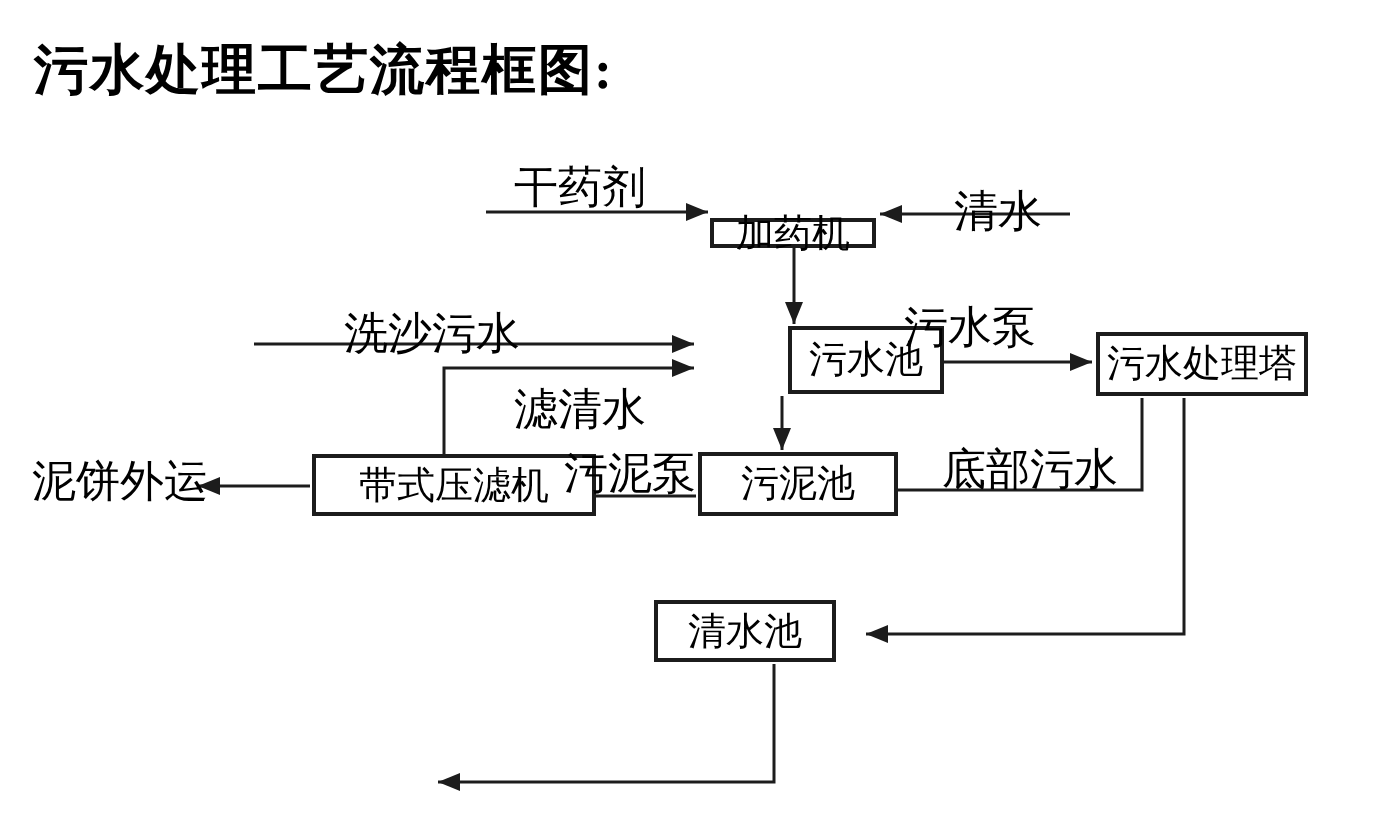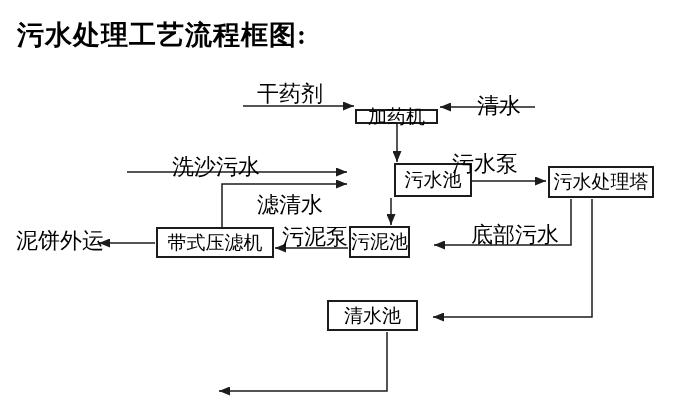--- a/index.html
+++ b/index.html
@@ -71,22 +71,22 @@
     <path d="M571 199 L571 245 L434 245" marker-end="url(#arr)"></path>
     <path d="M348 248 L275 248" marker-end="url(#arr)"></path>
     <path d="M155 243 L99 243" marker-end="url(#arr)"></path>
     <path d="M592 199 L592 317 L433 317" marker-end="url(#arr)"></path>
     <path d="M387 332 L387 391 L219 391" marker-end="url(#arr)"></path>
   </svg>
 
   <div class="node" style="left:355px; top:88px; width:83px; height:15px;margin-top:21px;">加药机</div>
   <div class="node" style="left:348px; top:163px; width:78px; height:34px;margin-left:46px;">污水池</div>
   <div class="node" style="left:548px; top:166px; width:106px; height:32px;">污水处理塔</div>
-  <div class="node" style="left:156px; top:227px; width:118px; height:31px;">带式压滤机</div>
-  <div class="node" style="left:349px; top:226px; width:61px; height:32px;">污泥池</div>
+  <div class="node" style="left:156px; top:227px; width:142px; height:31px;">带式压滤机</div>
+  <div class="node" style="left:349px; top:226px; width:100px; height:32px;">污泥池</div>
   <div class="node" style="left:327px; top:300px; width:91px; height:31px;">清水池</div>
 
   <span class="flow-label" style="left:257px; top:79px;">干药剂</span>
   <span class="flow-label" style="left:477px; top:91px;font-family:Liberation Mono, monospace;">清水</span>
   <span class="flow-label" style="left:172px; top:152px;text-align:right;">洗沙污水</span>
   <span class="flow-label" style="left:452px; top:149px;">污水泵</span>
   <span class="flow-label" style="left:257px; top:190px;">滤清水</span>
   <span class="flow-label" style="left:282px; top:222px;">污泥泵</span>
   <span class="flow-label" style="left:471px; top:220px;">底部污水</span>
   <span class="flow-label" style="left:16px; top:226px;">泥饼外运</span>

